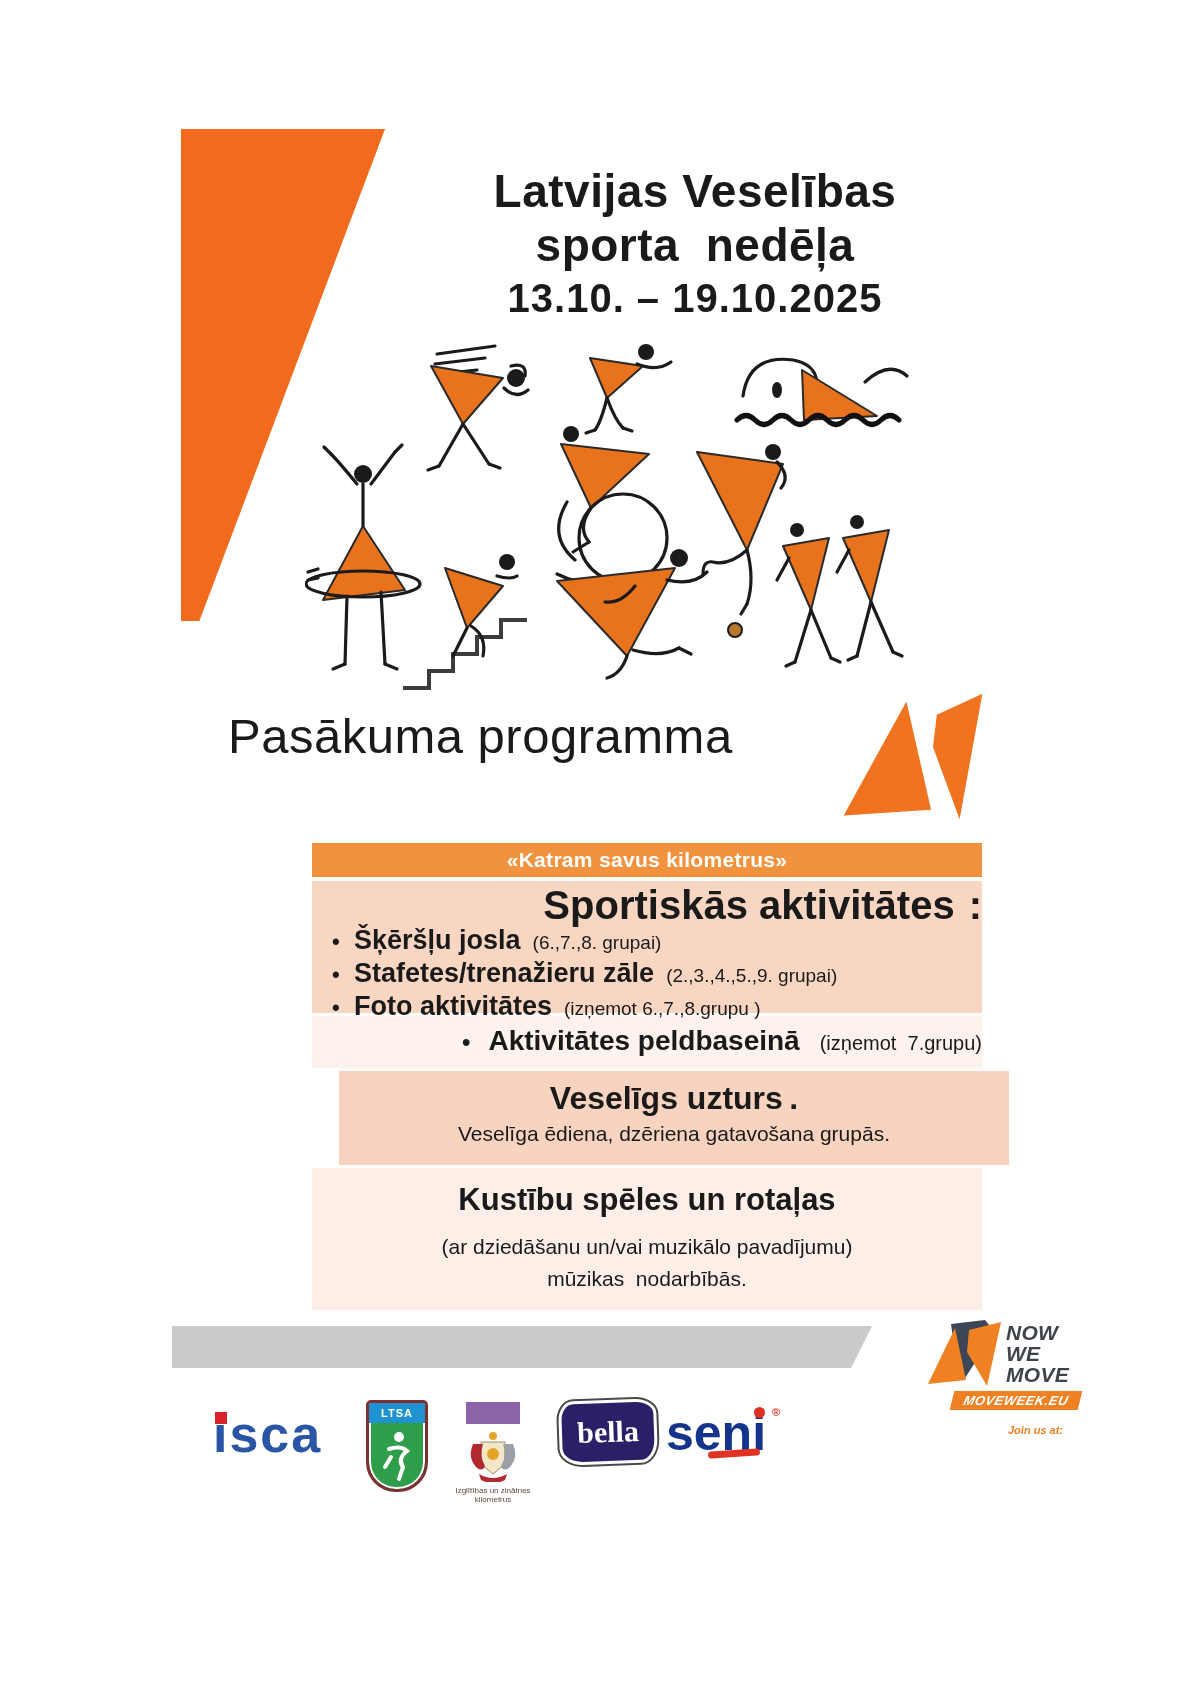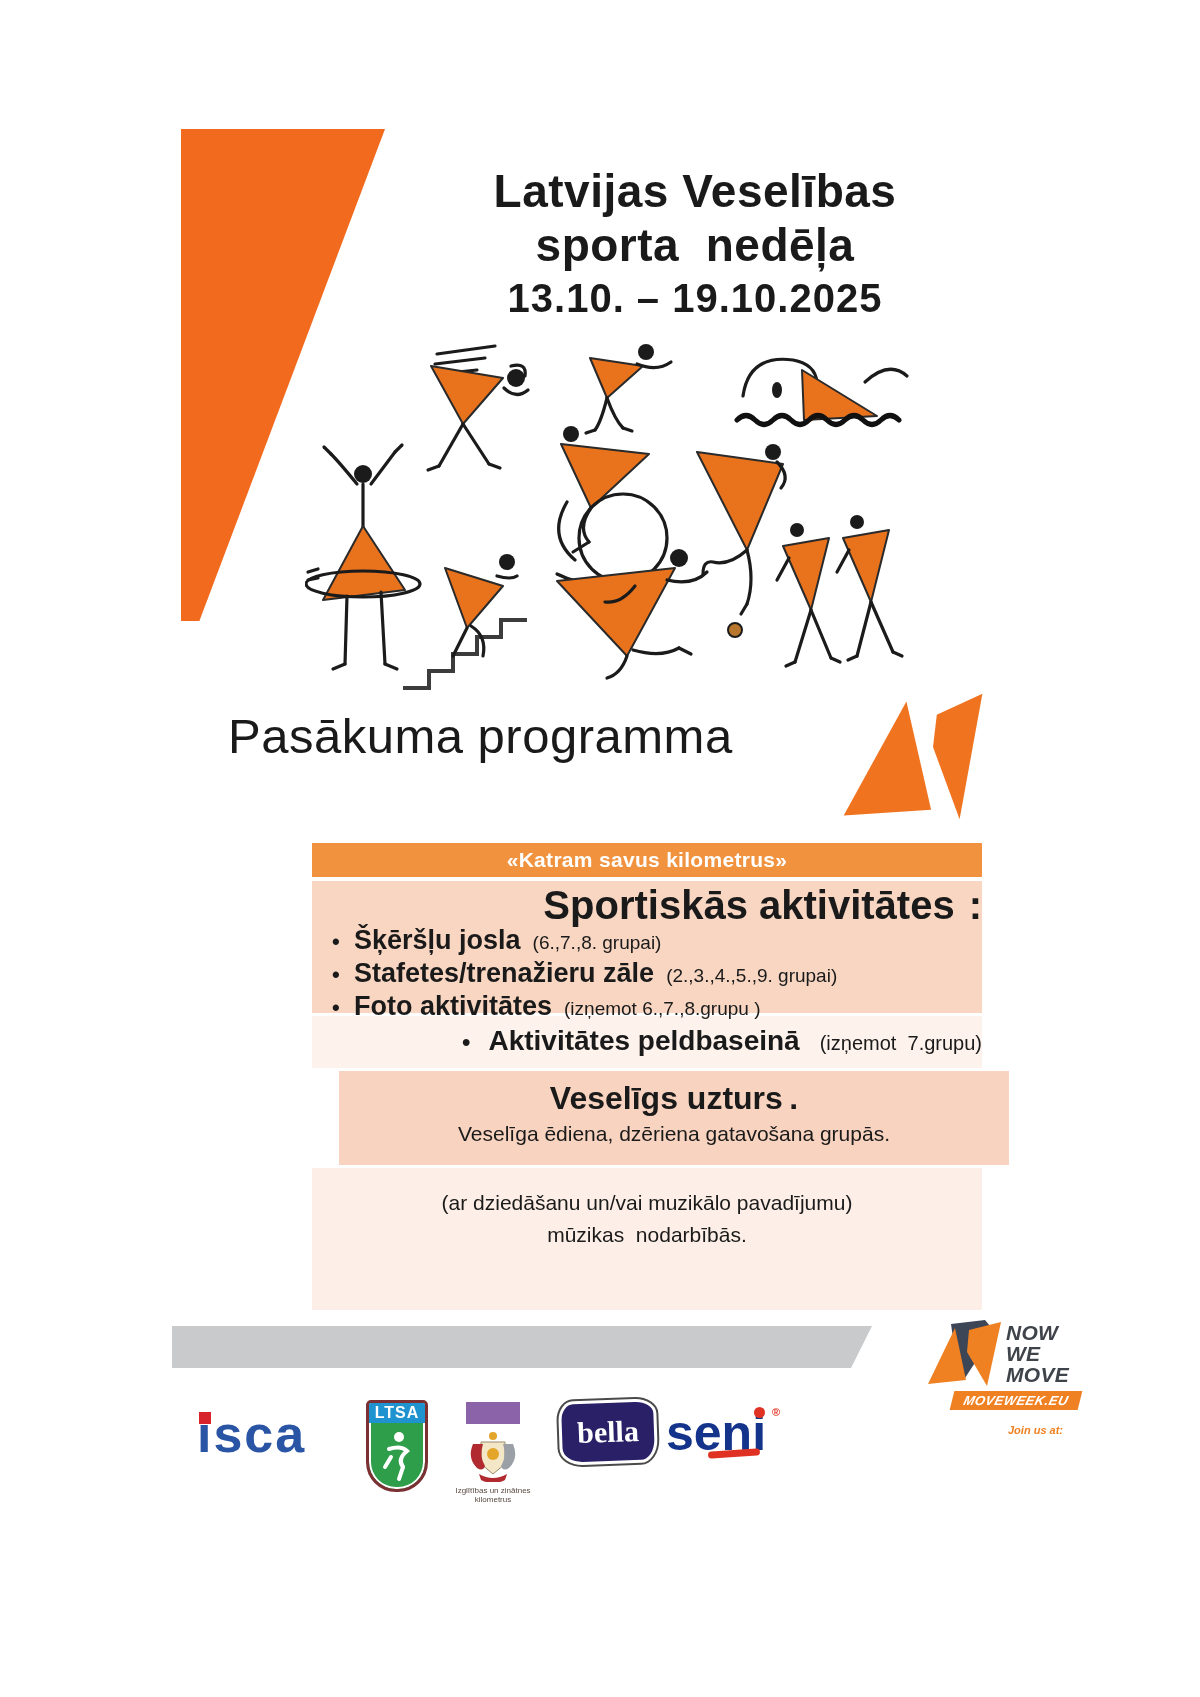--- a/index.html
+++ b/index.html
@@ -58,28 +58,28 @@
   .nwm-logo{position:absolute;left:920px;top:1312px;width:180px;height:104px;}
   .nwm-mark-small{position:absolute;left:4px;top:6px;width:82px;height:72px;}
   .nwm-text{position:absolute;left:86px;top:10px;font-style:italic;font-weight:900;color:#3f444b;
             font-size:21px;line-height:21px;letter-spacing:0.3px;}
   .nwm-join{position:absolute;left:88px;top:64px;color:#f08122;font-style:italic;font-weight:bold;font-size:11px;margin-top:48px;}
   .nwm-site{position:absolute;left:32px;top:79px;width:128px;height:19px;background:#f08122;
             transform:skewX(-14deg);text-align:center;}
   .nwm-site span{display:inline-block;transform:skewX(0deg);color:#ffffff;font-style:italic;
                  font-weight:900;font-size:13px;line-height:19px;letter-spacing:0.5px;}
 
-  .isca{position:absolute;left:197px;top:1404px;width:160px;height:70px;}
+  .isca{position:absolute;left:213px;top:1404px;width:160px;height:70px;}
   .isca-text{font-size:52px;font-weight:900;color:#2a55a5;letter-spacing:2px;}
   .isca-dot{position:absolute;left:2px;top:8px;width:12px;height:12px;background:#d8232a;}
 
   .ltsa{position:absolute;left:366px;top:1400px;width:62px;height:92px;background:#2f9e4a;
         border:3px solid #7b3034;border-radius:5px 5px 30px 30px;box-shadow:inset 0 0 0 2px #fff;
         overflow:hidden;box-sizing:border-box;}
-  .ltsa-band{height:20px;background:#1f93d0;color:#fff;font-size:16px;font-weight:900;
+  .ltsa-band{height:20px;background:#1f93d0;color:#fff;font-size:11px;font-weight:900;
              text-align:center;line-height:20px;letter-spacing:1px;}
   .ltsa-runner{display:block;margin:4px auto 0 auto;}
 
   .ministry{position:absolute;left:450px;top:1402px;width:86px;text-align:center;}
   .min-rect{width:54px;height:22px;background:#8a63a8;margin:0 auto;}
   .min-arms{display:block;margin:6px auto 0 auto;}
   .min-caption{font-size:8px;line-height:9px;color:#5a4a42;margin-top:4px;}
 
   .bella{position:absolute;left:562px;top:1403px;width:92px;height:58px;background:#2a2068;
          border-radius:12px 18px 14px 20px / 16px 12px 20px 14px;transform:rotate(-2deg);
@@ -242,20 +242,21 @@
     <div class="sec sec-b">
       <span class="pool-bullet">•</span><span class="pool-label">Aktivitātes peldbaseinā</span><span class="pool-note">(izņemot&nbsp; 7.grupu)</span>
     </div>
 
     <div class="sec sec-c">
       <div class="nut-head">Veselīgs uzturs .</div>
       <div class="nut-sub">Veselīga ēdiena, dzēriena gatavošana grupās.</div>
     </div>
 
     <div class="sec sec-d">
+      <div class="games-head">Kustību spēles un rotaļas</div>
       <div class="games-sub1">(ar dziedāšanu un/vai muzikālo pavadījumu)</div>
       <div class="games-sub2">mūzikas&nbsp; nodarbībās.</div>
     </div>
 
   </div>
 
   <div class="gray-bar"></div>
 
   <div class="nwm-logo">
     <svg class="nwm-mark-small" viewBox="0 0 80 72" aria-hidden="true">

